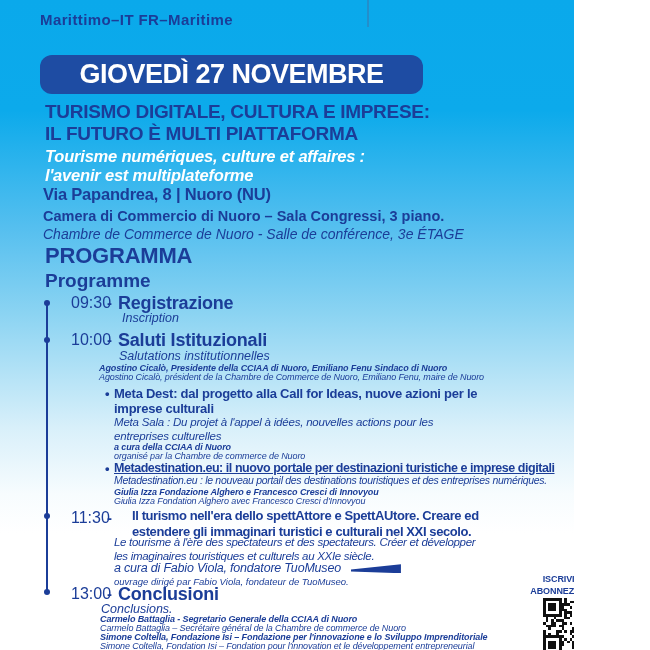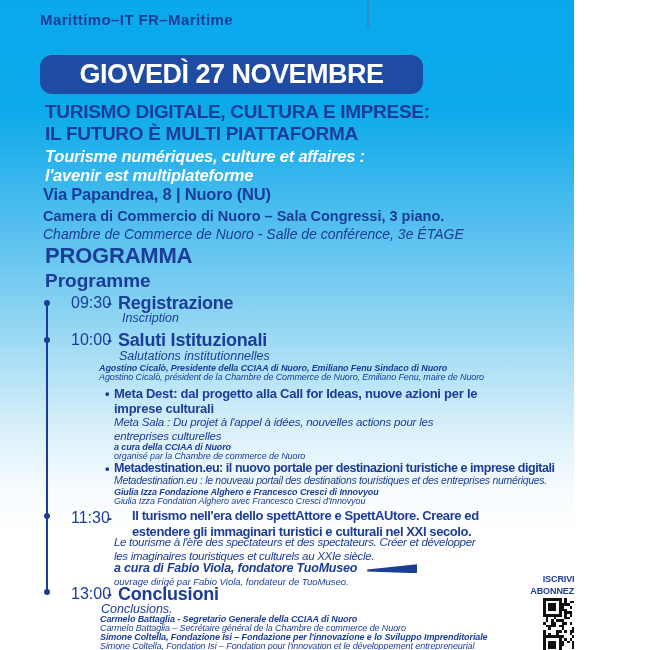--- a/index.html
+++ b/index.html
@@ -25,26 +25,26 @@
   .tl-line{left:46px;top:303px;width:2px;height:290px;background:#1B3D98;}
   .tl-dot{width:6px;height:6px;border-radius:50%;background:#1B3D98;left:44px;position:absolute;}
   .time{font-size:16px;font-weight:400;left:71px;}
   .dash{font-size:15px;font-weight:600;left:107px;}
   .etitle{font-size:18px;font-weight:800;left:118px;letter-spacing:-.2px;}
   .efr{font-size:12.5px;font-style:italic;font-weight:500;}
   .tiny-it{font-size:9px;font-style:italic;font-weight:800;letter-spacing:-.1px;}
   .tiny-fr{font-size:9px;font-style:italic;font-weight:400;letter-spacing:-.1px;}
   .bullet{font-size:13px;font-weight:800;left:105px;}
   .sub-title{font-size:13px;font-weight:700;left:114px;letter-spacing:-.25px;line-height:1.16;}
-  .sub-title-wide{font-size:12.5px;font-weight:800;left:114px;letter-spacing:-.45px;}
+  .sub-title-wide{font-size:12.5px;font-weight:800;left:114px;letter-spacing:-.45px;text-decoration:underline;}
   .sub-fr{font-size:11.5px;font-style:italic;font-weight:500;left:114px;letter-spacing:-.2px;line-height:1.18;}
   .sub-fr-wide{font-size:10.5px;font-style:italic;font-weight:500;left:114px;letter-spacing:-.3px;}
   .e3-title{font-size:13px;font-weight:800;left:116px;letter-spacing:-.4px;line-height:1.2;margin-left:16px;}
   .e3-fr{font-size:11.5px;font-style:italic;font-weight:500;left:114px;letter-spacing:-.3px;line-height:1.2;}
-  .curator{font-size:12.5px;font-weight:700;font-style:italic;left:114px;letter-spacing:-.2px;}
+  .curator{font-size:12.5px;font-weight:400;font-style:italic;left:114px;letter-spacing:-.2px;}
   .arrow{display:inline-block;width:50px;height:9px;background:#1B3D98;margin-left:10px;
          clip-path:polygon(0 58%,100% 0,100% 100%,0 80%);vertical-align:middle;}
   .curator-fr{font-size:9.5px;font-style:italic;font-weight:400;left:114px;}
   .signup{left:508px;top:574px;width:130px;text-align:center;font-size:9px;font-weight:800;line-height:1.3;letter-spacing:-.1px;}
   .qr{left:543px;top:598px;width:56px;height:56px;display:grid;
       grid-template-columns:repeat(21,1fr);grid-template-rows:repeat(21,1fr);background:#FFFFFF;}
   .qr div{background:#FFFFFF;}
   .qr div.qm{background:#101010;}
 </style>
 </head>

